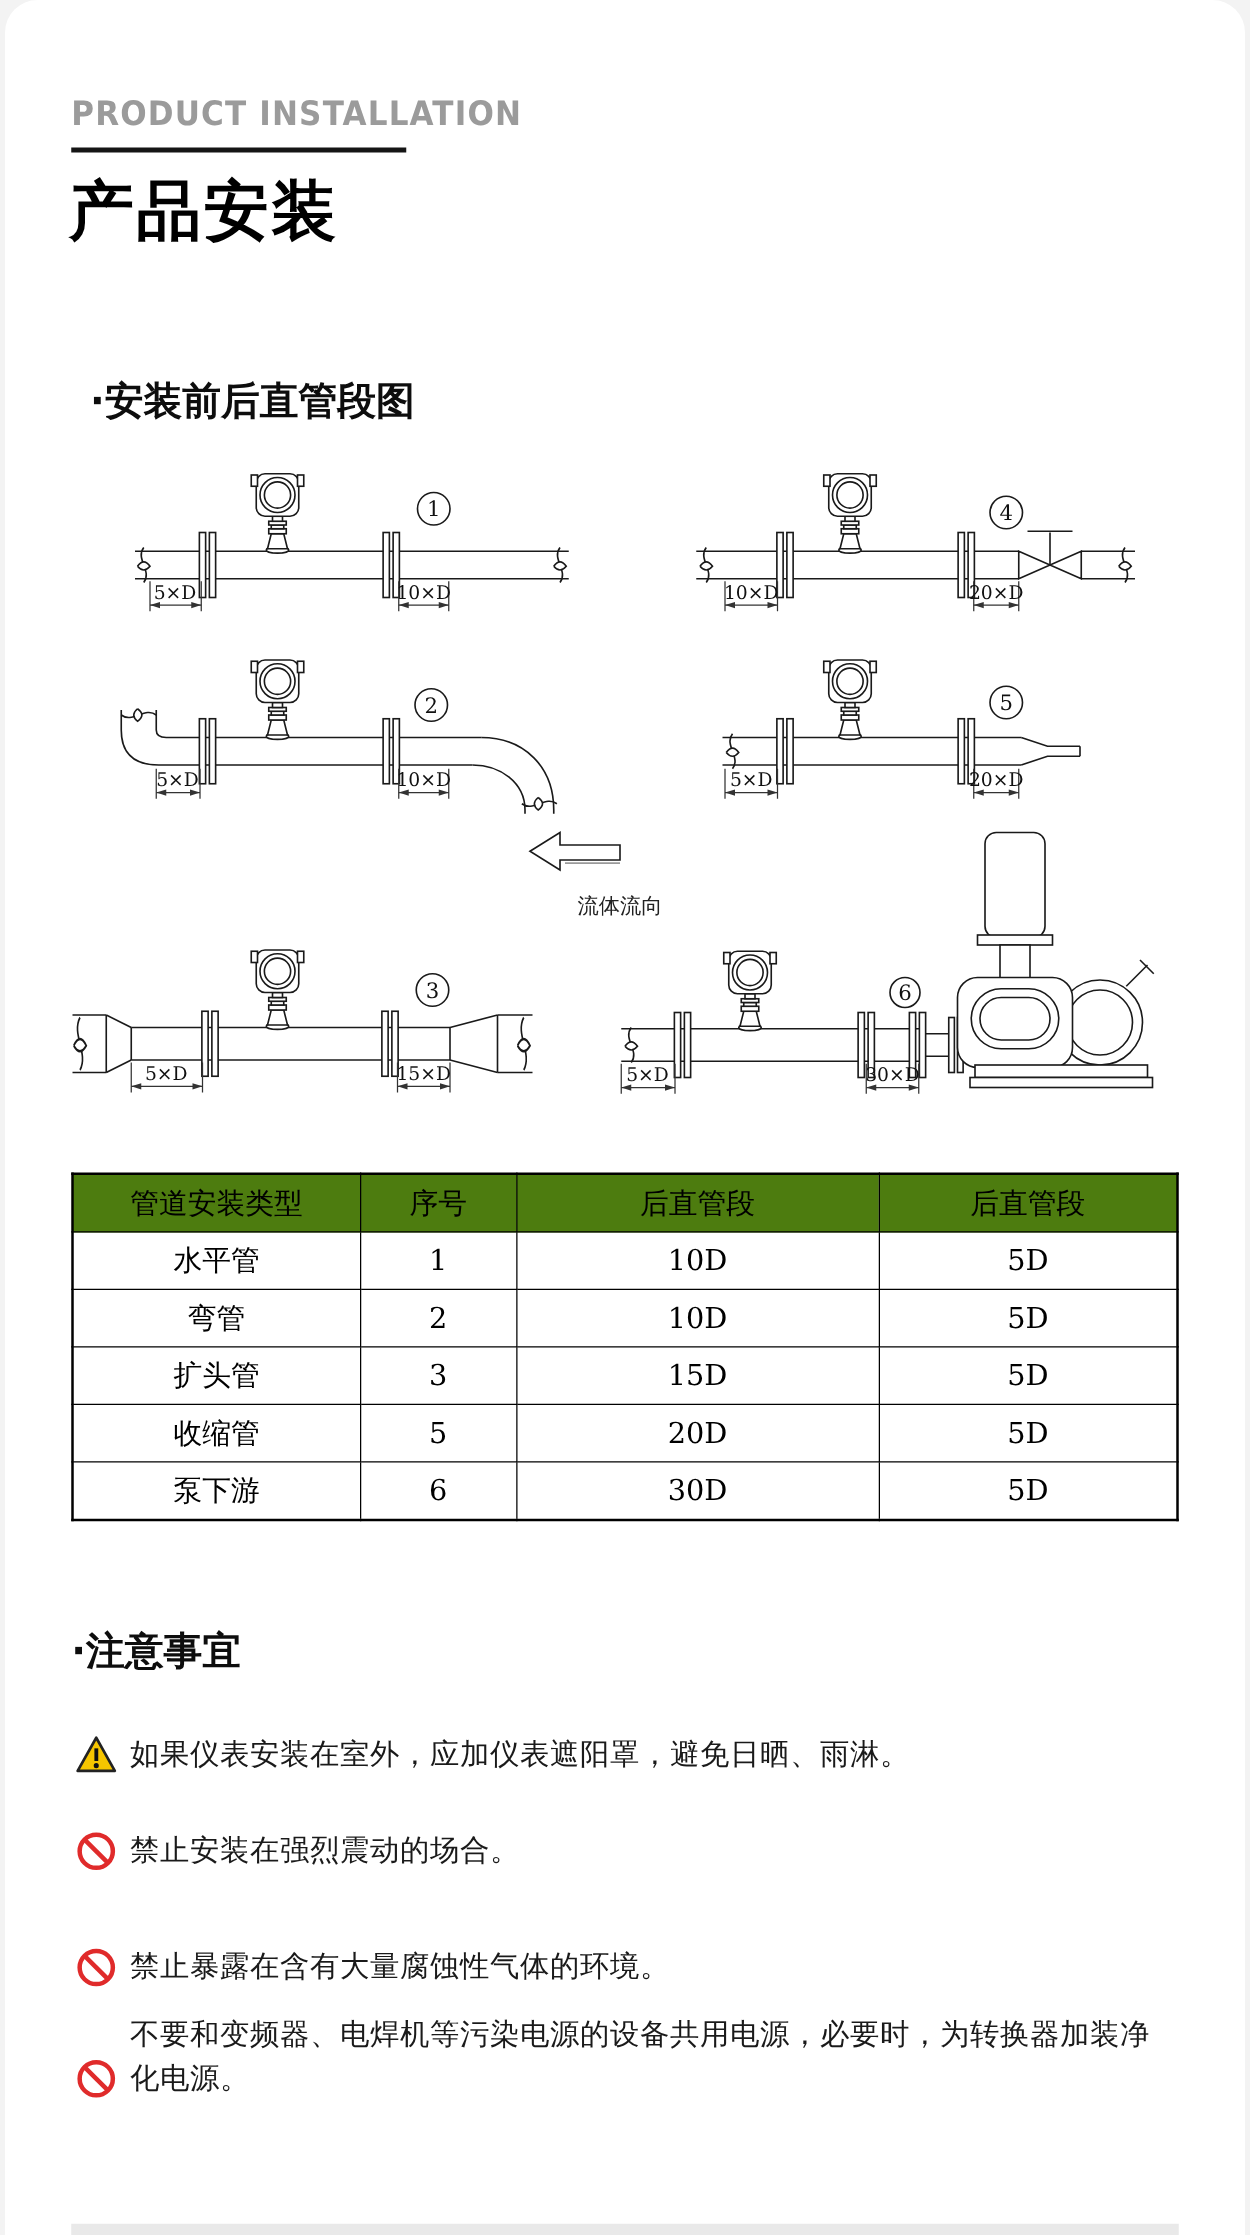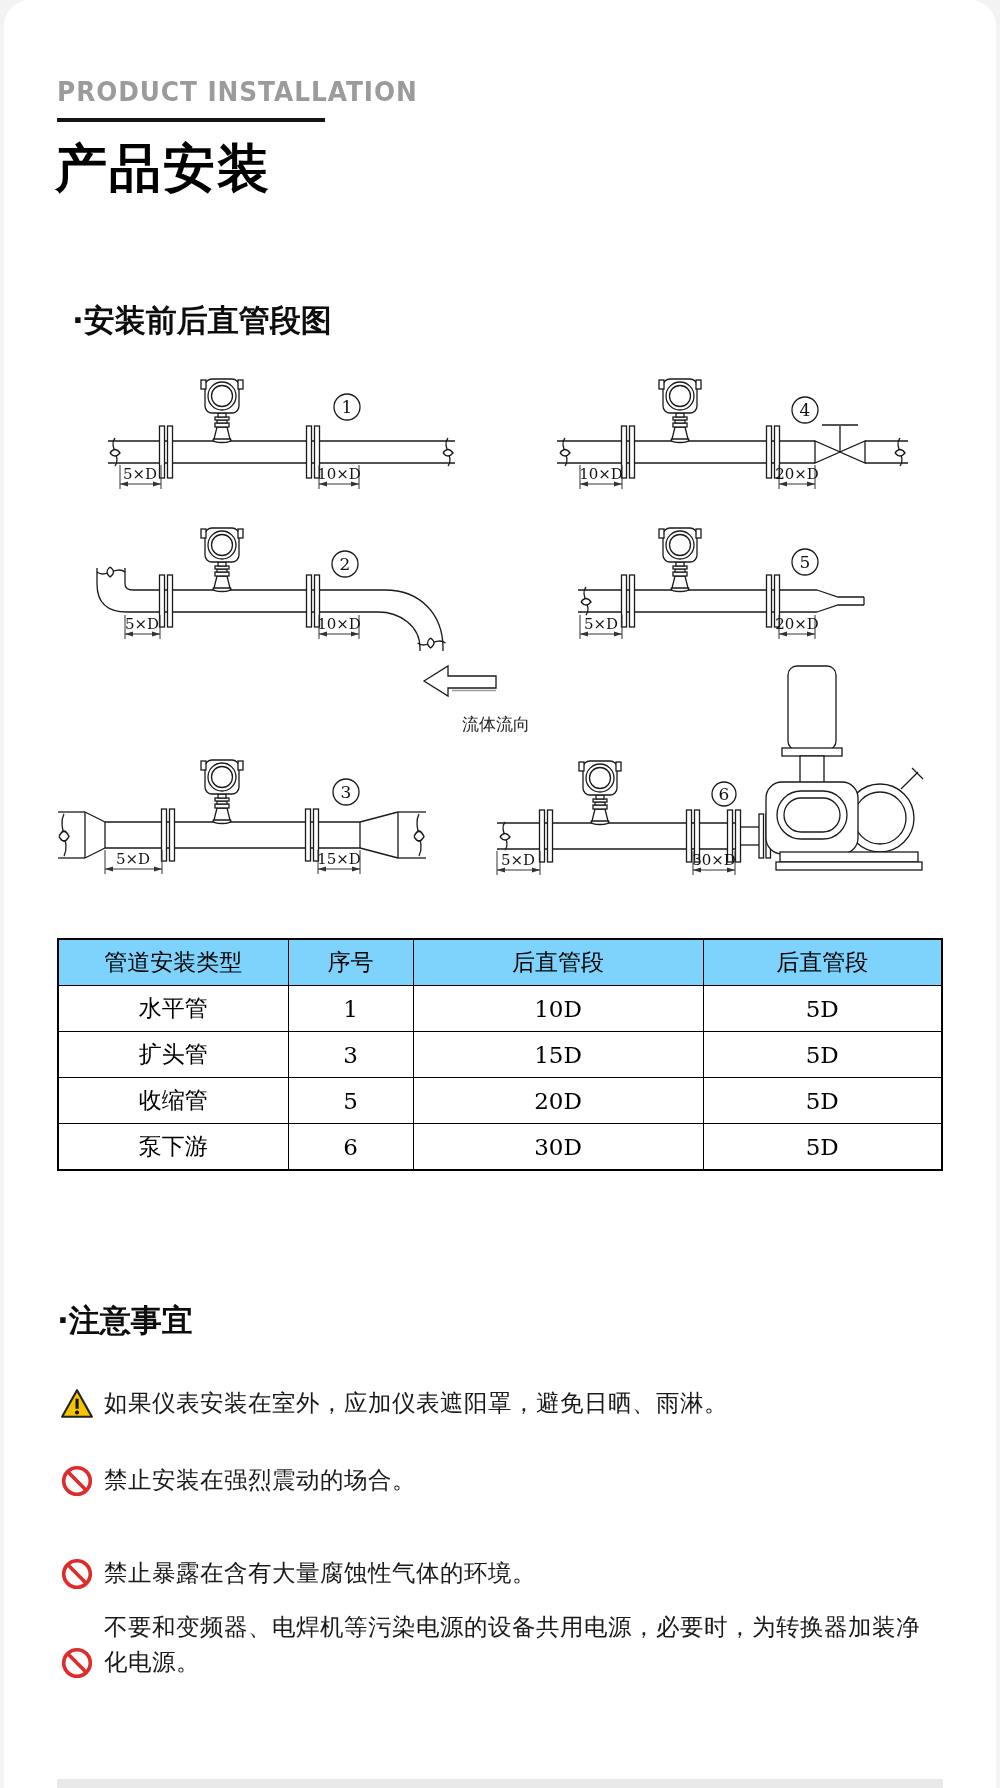--- a/index.html
+++ b/index.html
@@ -29,21 +29,21 @@
   .numt{font:17px "DejaVu Serif","Liberation Serif",serif;fill:#111;}
   .flowt{font:17px "DejaVu Serif","Liberation Serif",serif;fill:#222;}
   .arrhead{fill:#333;stroke:none;}
 
   
   table.spec{position:absolute;left:57px;top:938px;width:885px;border-collapse:collapse;
     table-layout:fixed;border:2px solid #000;
     font-family:"DejaVu Serif","Liberation Serif",serif;font-size:23px;color:#000;}
   table.spec th,table.spec td{border:1px solid #000;text-align:center;height:45px;
     font-weight:400;padding:0;}
-  table.spec th{background:#7dd3fc;}
+  table.spec th{background:#4d7c0f;}
   .c0{width:230px;} .c1{width:125px;} .c2{width:290px;} .c3{width:239px;}
 
   
   .note{position:absolute;left:60px;width:880px;display:flex;align-items:flex-end;}
   .note .ic{flex:0 0 34px;margin-top:1px;}
   .note .tx{margin-left:10px;font-size:23.5px;line-height:35px;color:#1a1a1a;
     letter-spacing:.5px;max-width:832px;}
   .n1{top:1386px;} .n2{top:1463px;} .n3{top:1536px;margin-top:20px;} .n4{top:1610px;}
   .bottom-strip{left:57px;top:1779px;width:886px;height:9px;background:#e9e9e9;}
 </style>
@@ -291,20 +291,26 @@
     </tr>
   </thead>
   <tbody>
     <tr>
       <td>水平管</td>
       <td>1</td>
       <td>10D</td>
       <td>5D</td>
     </tr>
     <tr>
+      <td>弯管</td>
+      <td>2</td>
+      <td>10D</td>
+      <td>5D</td>
+    </tr>
+    <tr>
       <td>扩头管</td>
       <td>3</td>
       <td>15D</td>
       <td>5D</td>
     </tr>
     <tr>
       <td>收缩管</td>
       <td>5</td>
       <td>20D</td>
       <td>5D</td>

